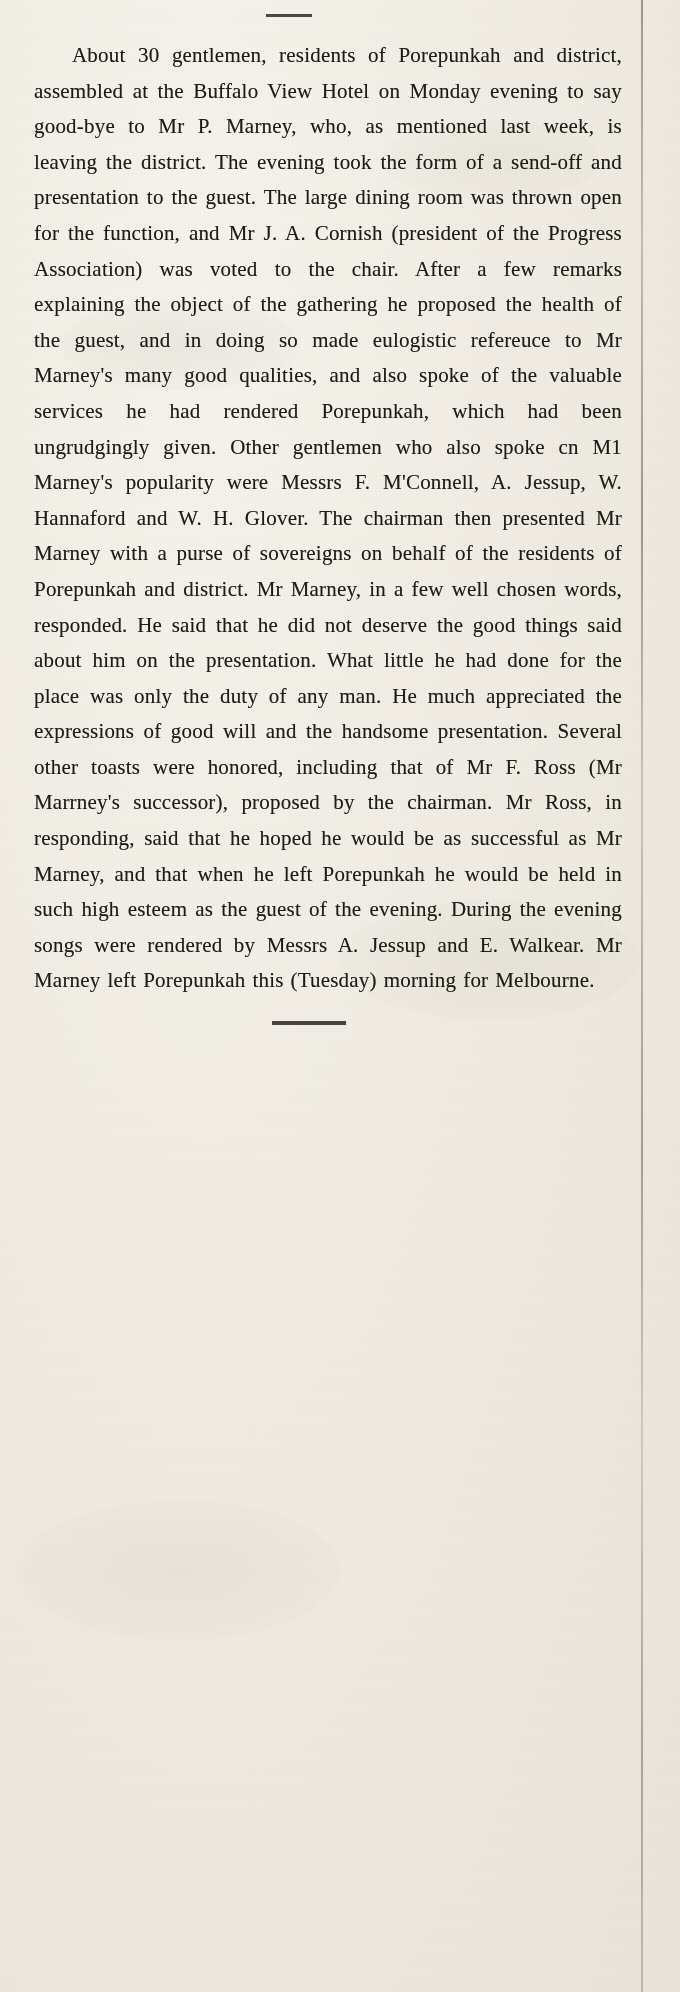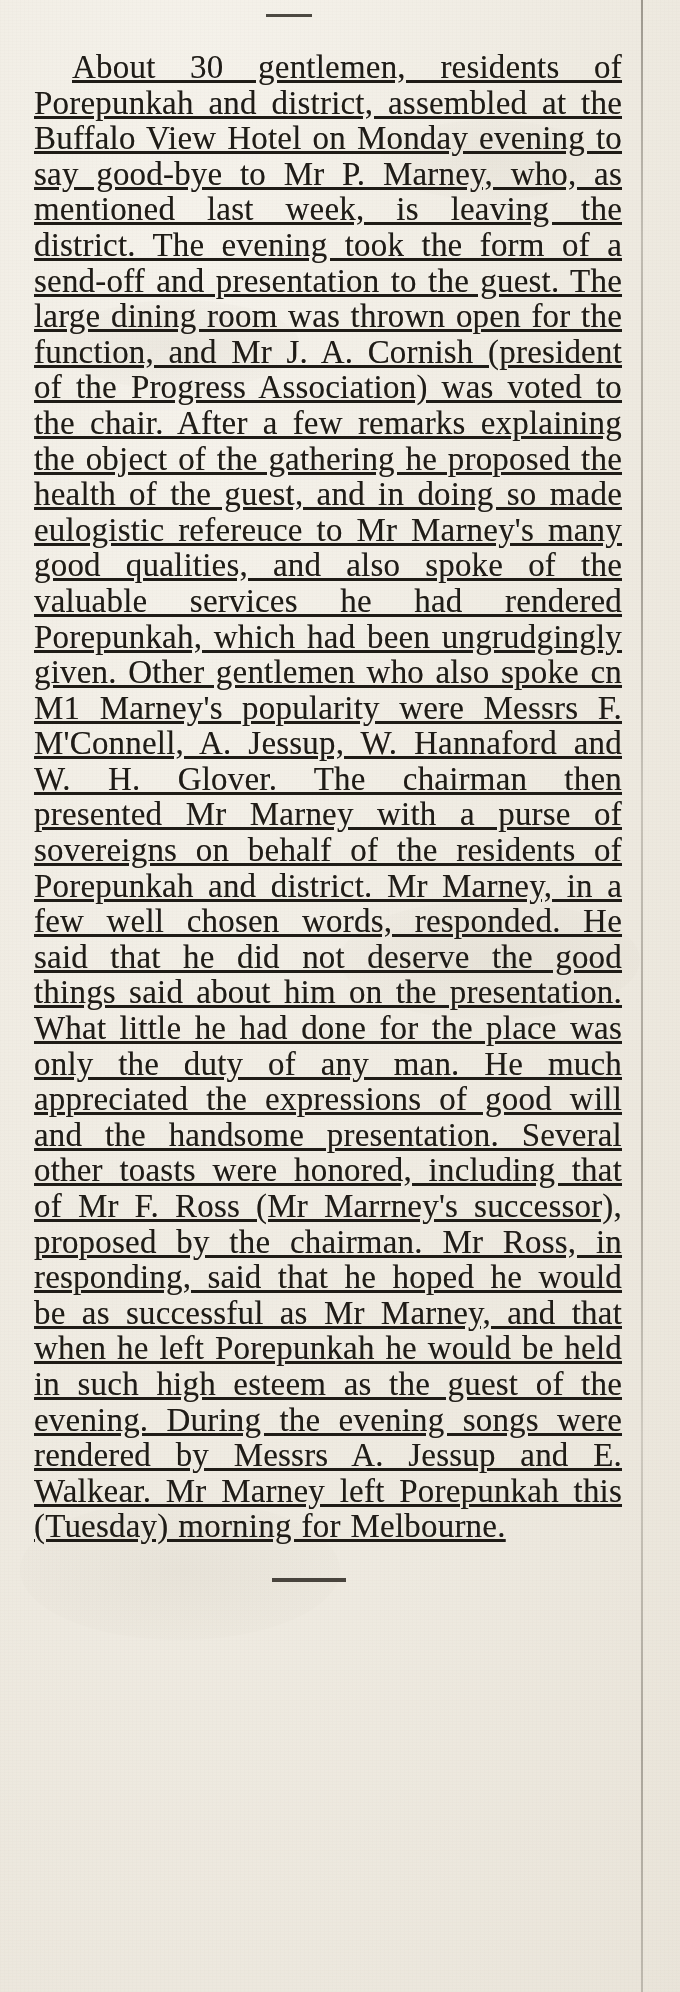--- a/index.html
+++ b/index.html
@@ -62,31 +62,30 @@
 
   .rule-top {
     width: 46px;
     height: 3px;
     background: #2f2b25;
     margin: 0 auto 12px 232px;
     opacity: 0.85;
   }
 
   .body-text {
-    font-size: 33px;
+    font-size: 21px;
     line-height: 35.6px;
     color: #1f1c17;
     text-align: justify;
     text-justify: inter-word;
     letter-spacing: 0.2px;
     word-spacing: 1.5px;
     text-indent: 38px;
     -webkit-font-smoothing: none;
     text-shadow: 0 0 0.6px rgba(40,36,30,0.45);
-    text-decoration: underline;
   }
 
   .rule-bottom {
     width: 74px;
     height: 4px;
     background: #2b2721;
     margin: 22px auto 0 238px;
     opacity: 0.85;
   }
 

